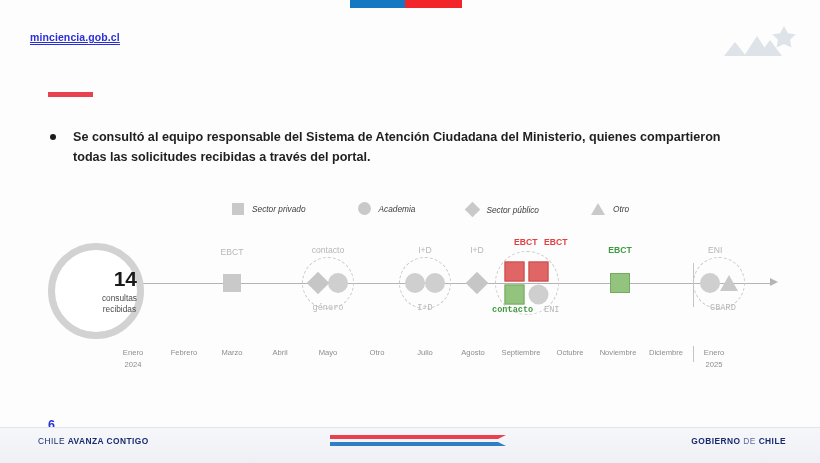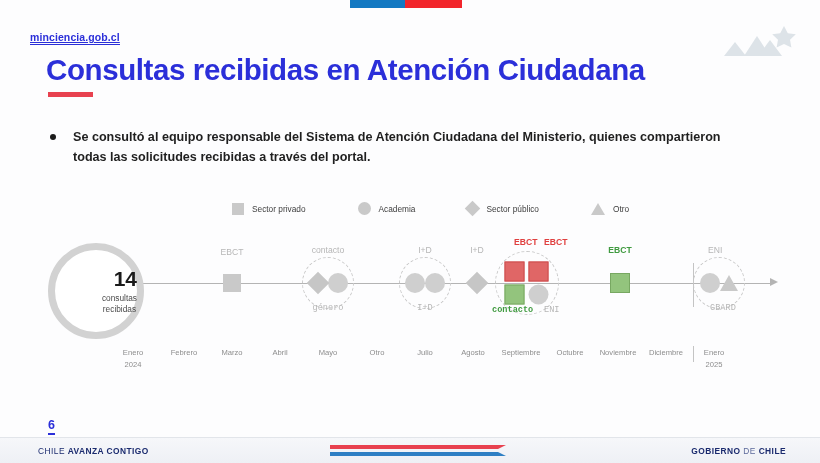--- a/index.html
+++ b/index.html
@@ -53,21 +53,21 @@
     background: #1b1b1b; margin-top: 6px; flex: 0 0 auto;
   }
   .bullet-text {
     margin-left: 17px;
     font-size: 12.6px; color: #1f1f1f; line-height: 1.55;
     max-width: 660px;
     font-weight: bold;
   }
 
   
-  .legend { position: absolute; left: 232px; top: 202px; display: flex; align-items: center; }
+  .legend { position: absolute; left: 232px; top: 202px; display: flex; align-items: flex-end; font-style: italic; }
   .legend-item { display: flex; align-items: center; margin-right: 52px; }
   .legend-item:last-child { margin-right: 0; }
   .legend-label { font-size: 8.3px; color: #3d3d3d; margin-left: 8px; white-space: nowrap; }
 
   .g-sq   { width: 12px; height: 12px; background: #c9c9c9; }
   .g-ci   { width: 13px; height: 13px; background: #c9c9c9; border-radius: 50%; }
   .g-di   { width: 11px; height: 11px; background: #c9c9c9; transform: rotate(45deg); }
   .g-tri  { width: 0; height: 0; border-left: 7px solid transparent;
             border-right: 7px solid transparent; border-bottom: 12px solid #c9c9c9; }
 
@@ -147,21 +147,21 @@
     background: #c4c4c4;
   }
 
   
   .page-no {
     position: absolute; left: 48px; top: 419px;
     font-size: 12.5px; font-weight: 700; color: #2b2fd9;
     border-bottom: 2.4px solid #2b2fd9; padding-bottom: 1px; line-height: 1;
   }
   .footer {
-    position: absolute; left: 0; bottom: 0; width: 820px; height: 26px;
+    position: absolute; left: 0; bottom: 0; width: 820px; height: 36px;
     background: linear-gradient(#f6f7fa, #eef0f5);
     border-top: 1px solid #e2e5ea;
   }
   .footer-left {
     position: absolute; left: 38px; top: 8px;
     font-size: 8.4px; color: #1a2a6e; letter-spacing: .45px;
   }
   .footer-left b { font-weight: 700; }
   .footer-right {
     position: absolute; right: 34px; top: 8px;
@@ -181,21 +181,20 @@
   <div class="mountains">
     <svg width="86" height="34" viewBox="0 0 86 34">
       <polygon points="20,30 33,10 46,30" fill="#dde3e8"></polygon>
       <polygon points="0,30 11,16 22,30" fill="#dde3e8"></polygon>
       <polygon points="34,30 46,14 58,30" fill="#dde3e8"></polygon>
       <polygon points="60,0 63.8,7.2 71.8,8.3 66,13.8 67.4,21.6 60,17.9 52.6,21.6 54,13.8 48.2,8.3 56.2,7.2" fill="#dde3e8"></polygon>
     </svg>
   </div>
 
   <a class="site-link" href="#">minciencia.gob.cl</a>
-  <h1 class="title">Consultas recibidas en Atención Ciudadana</h1>
   <div class="title-rule"></div>
 
   <div class="bullet-wrap">
     <div class="bullet-dot"></div>
     <div class="bullet-text">Se consultó al equipo responsable del Sistema de Atención Ciudadana del Ministerio, quienes compartieron todas las solicitudes recibidas a través del portal.</div>
   </div>
 
   <div class="legend">
     <div class="legend-item">
       <span class="g-sq"></span>

